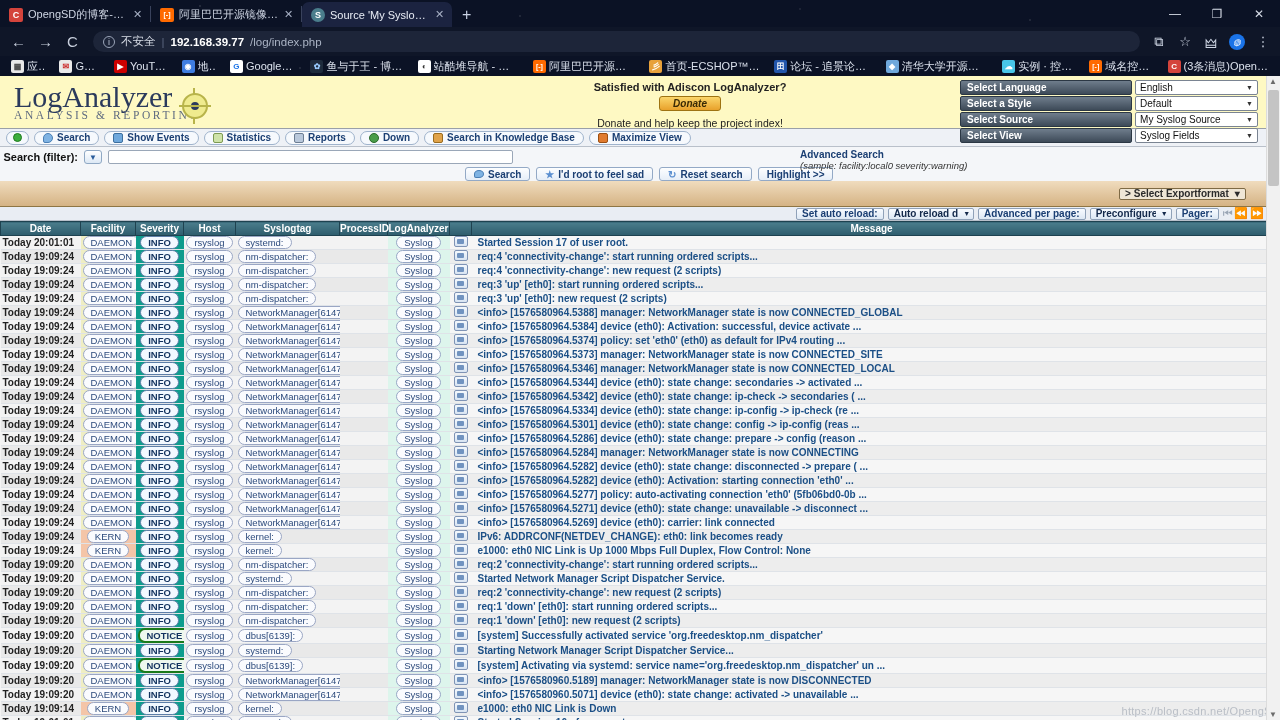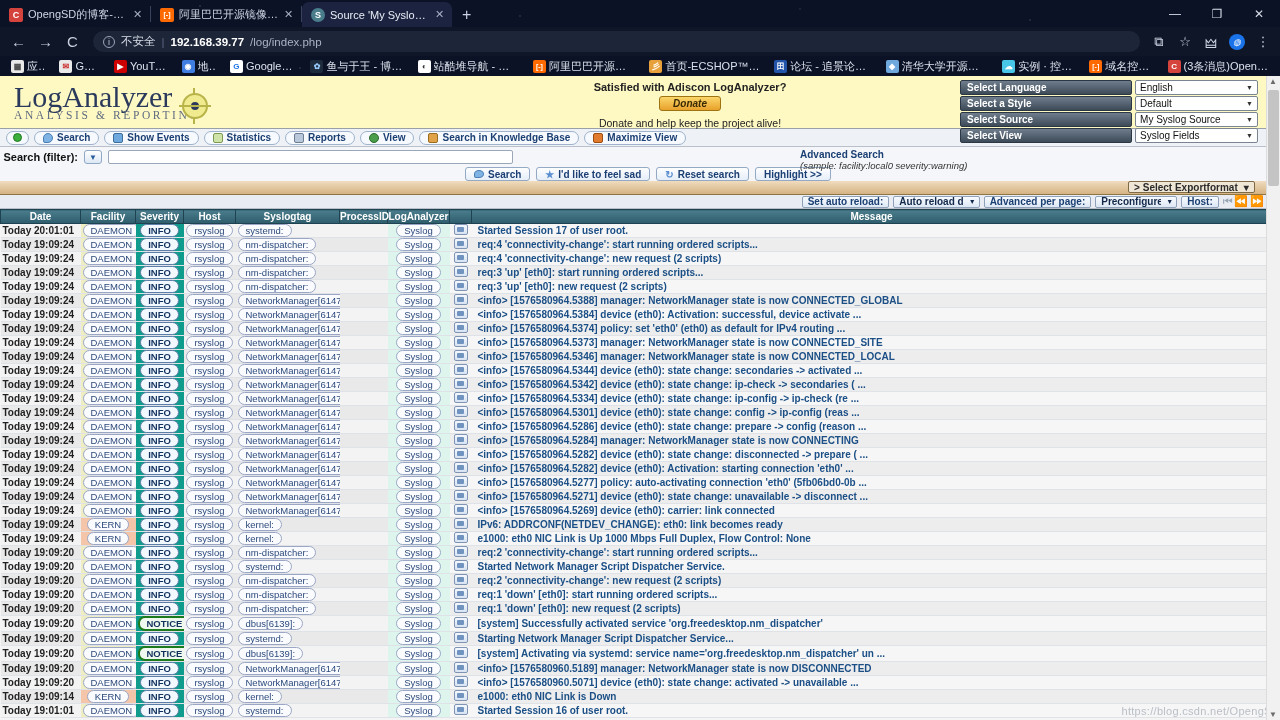--- a/index.html
+++ b/index.html
@@ -191,23 +191,23 @@
 
   
   .recentbar {
     height:13px; background:linear-gradient(#f0dcbe,#d8b98c);
     border-top:1px solid #b09463; border-bottom:1px solid #8e7544;
     display:flex; align-items:center; justify-content:center; position:relative;
   }
   .recentbar .rtitle { font-size:10px; font-weight:bold; color:#2b2b2b; }
 
   .exportbar {
-    height:14px; background:linear-gradient(#f0dcbe,#d5b384);
-    border-bottom:1px solid #8e7544; display:flex; 
-    justify-content:flex-end; padding-right:6px; gap:10px;
+    height:26px; background:linear-gradient(#f0dcbe,#d5b384);
+    border-bottom:1px solid #8e7544; display:flex; align-items:center;
+    justify-content:flex-end; padding-right:6px; gap:19px;
   }
   .exportsel {
     border:1px solid #7e6a45; background:#efe6d5; border-radius:2px;
     font-size:10px; font-weight:bold; color:#2b2b2b; padding:0 5px;
     display:flex; align-items:center; gap:6px; height:12px;
   }
   .greenarrow { color:#3a8c3a; font-size:11px; }
 
   
   .pagerbar {
@@ -411,21 +411,21 @@
   <div class="topheader">
     <div class="logo-area">
       <div class="logo-text">LogAnalyzer</div>
       <div class="logo-sub">ANALYSIS &amp; REPORTING</div>
       <div class="logo-cross-v"></div>
       <div class="logo-target"></div>
     </div>
     <div class="donate-area">
       <div class="d1">Satisfied with Adiscon LogAnalyzer?</div>
       <div class="donate-btn">Donate</div>
-      <div class="d2">Donate and help keep the project alive!</div>
+      <div class="d2">Donate and help keep the project index!</div>
     </div>
     <div class="selects">
       <div class="selrow">
         <div class="sellabel">Select Language</div>
         <div class="selbox">
           <span>English</span>
           <span class="caret">▼</span>
         </div>
       </div>
       <div class="selrow">
@@ -467,21 +467,21 @@
     <div class="tb-btn">
       <span class="ic ic-stats"></span>
       <span>Statistics</span>
     </div>
     <div class="tb-btn">
       <span class="ic ic-reports"></span>
       <span>Reports</span>
     </div>
     <div class="tb-btn">
       <span class="ic ic-help"></span>
-      <span>View</span>
+      <span>Down</span>
     </div>
     <div class="tb-btn">
       <span class="ic ic-kb"></span>
       <span>Search in Knowledge Base</span>
     </div>
     <div class="tb-btn">
       <span class="ic ic-max"></span>
       <span>Maximize View</span>
     </div>
   </div>
@@ -496,21 +496,21 @@
         <div class="sample">(sample: facility:local0 severity:warning)</div>
       </div>
     </div>
     <div class="searchrow2">
       <div class="sbtn">
         <span class="ic ic-search" style="width:8px;height:8px"></span>
         <span>Search</span>
       </div>
       <div class="sbtn">
         <span class="star">★</span>
-        <span>I'd like to feel sad</span>
+        <span>I'd root to feel sad</span>
       </div>
       <div class="sbtn">
         <span class="reload-ic">↻</span>
         <span>Reset search</span>
       </div>
       <div class="sbtn">
         <span>Highlight &gt;&gt;</span>
       </div>
     </div>
   </div>
@@ -528,21 +528,21 @@
     <div class="pg-label">Set auto reload:</div>
     <div class="pg-sel">
       <span>Auto reload d</span>
       <span class="caret" style="font-size:7px">▼</span>
     </div>
     <div class="pg-label">Advanced per page:</div>
     <div class="pg-sel" style="width:82px;overflow:hidden">
       <span style="overflow:hidden;white-space:nowrap">Preconfigured</span>
       <span class="caret" style="font-size:7px">▼</span>
     </div>
-    <div class="pg-label">Host:</div>
+    <div class="pg-label">Pager:</div>
     <div class="pg-nav">
       <span class="nav-dim">⏮</span>
       <span class="nav-dim">⏪</span>
       <span class="nav-act">⏩</span>
       <span class="nav-act">⏭</span>
     </div>
   </div>
 
   <table class="logs">
     <colgroup>

